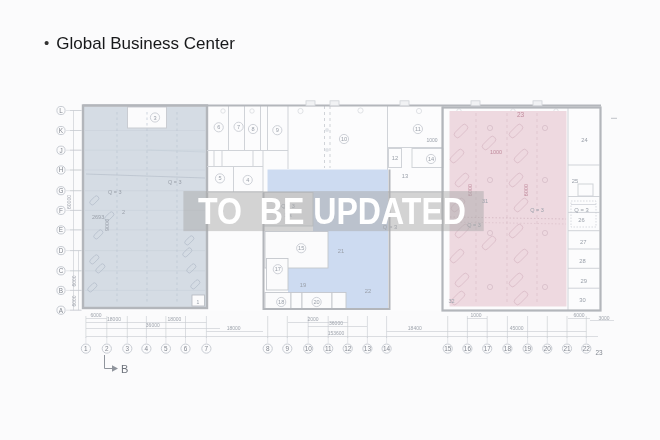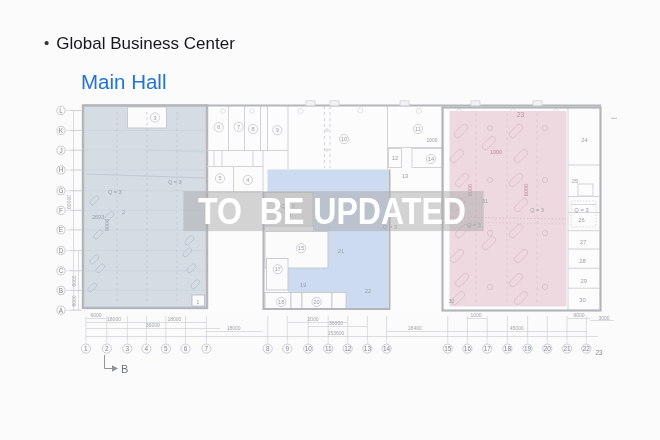--- a/index.html
+++ b/index.html
@@ -6,21 +6,20 @@
 .wrap{position:relative;width:660px;height:440px;}
 .title{position:absolute;left:44px;top:34px;font-size:17px;color:#17181a;}
 .title .b{font-size:15px;vertical-align:1px;margin-right:7px;color:#333;}
 .hall{position:absolute;left:81px;top:69.5px;font-size:20.5px;color:#2273d3;}
 </style></head>
 <body>
 <div class="wrap">
 
 <div class="title"><span class="b">•</span>Global Business Center</div>
 
-<div class="hall">Main Hall</div>
 <svg width="660" height="440" viewBox="0 0 660 440" style="position:absolute;left:0;top:0;filter:blur(0.28px)">
 
 <g stroke="#c7cbd2" fill="none" font-family="Liberation Sans, sans-serif" font-size="6.4" text-anchor="middle">
 <circle cx="61" cy="110.5" r="4.1"></circle>
 <line x1="65.4" y1="110.5" x2="82" y2="110.5" stroke="#e2e4e8"></line>
 <text x="61" y="112.8" fill="#828790" stroke="none">L</text>
 <circle cx="61" cy="130.5" r="4.1"></circle>
 <line x1="65.4" y1="130.5" x2="82" y2="130.5" stroke="#e2e4e8"></line>
 <text x="61" y="132.8" fill="#828790" stroke="none">K</text>
 <circle cx="61" cy="150.2" r="4.1"></circle>

